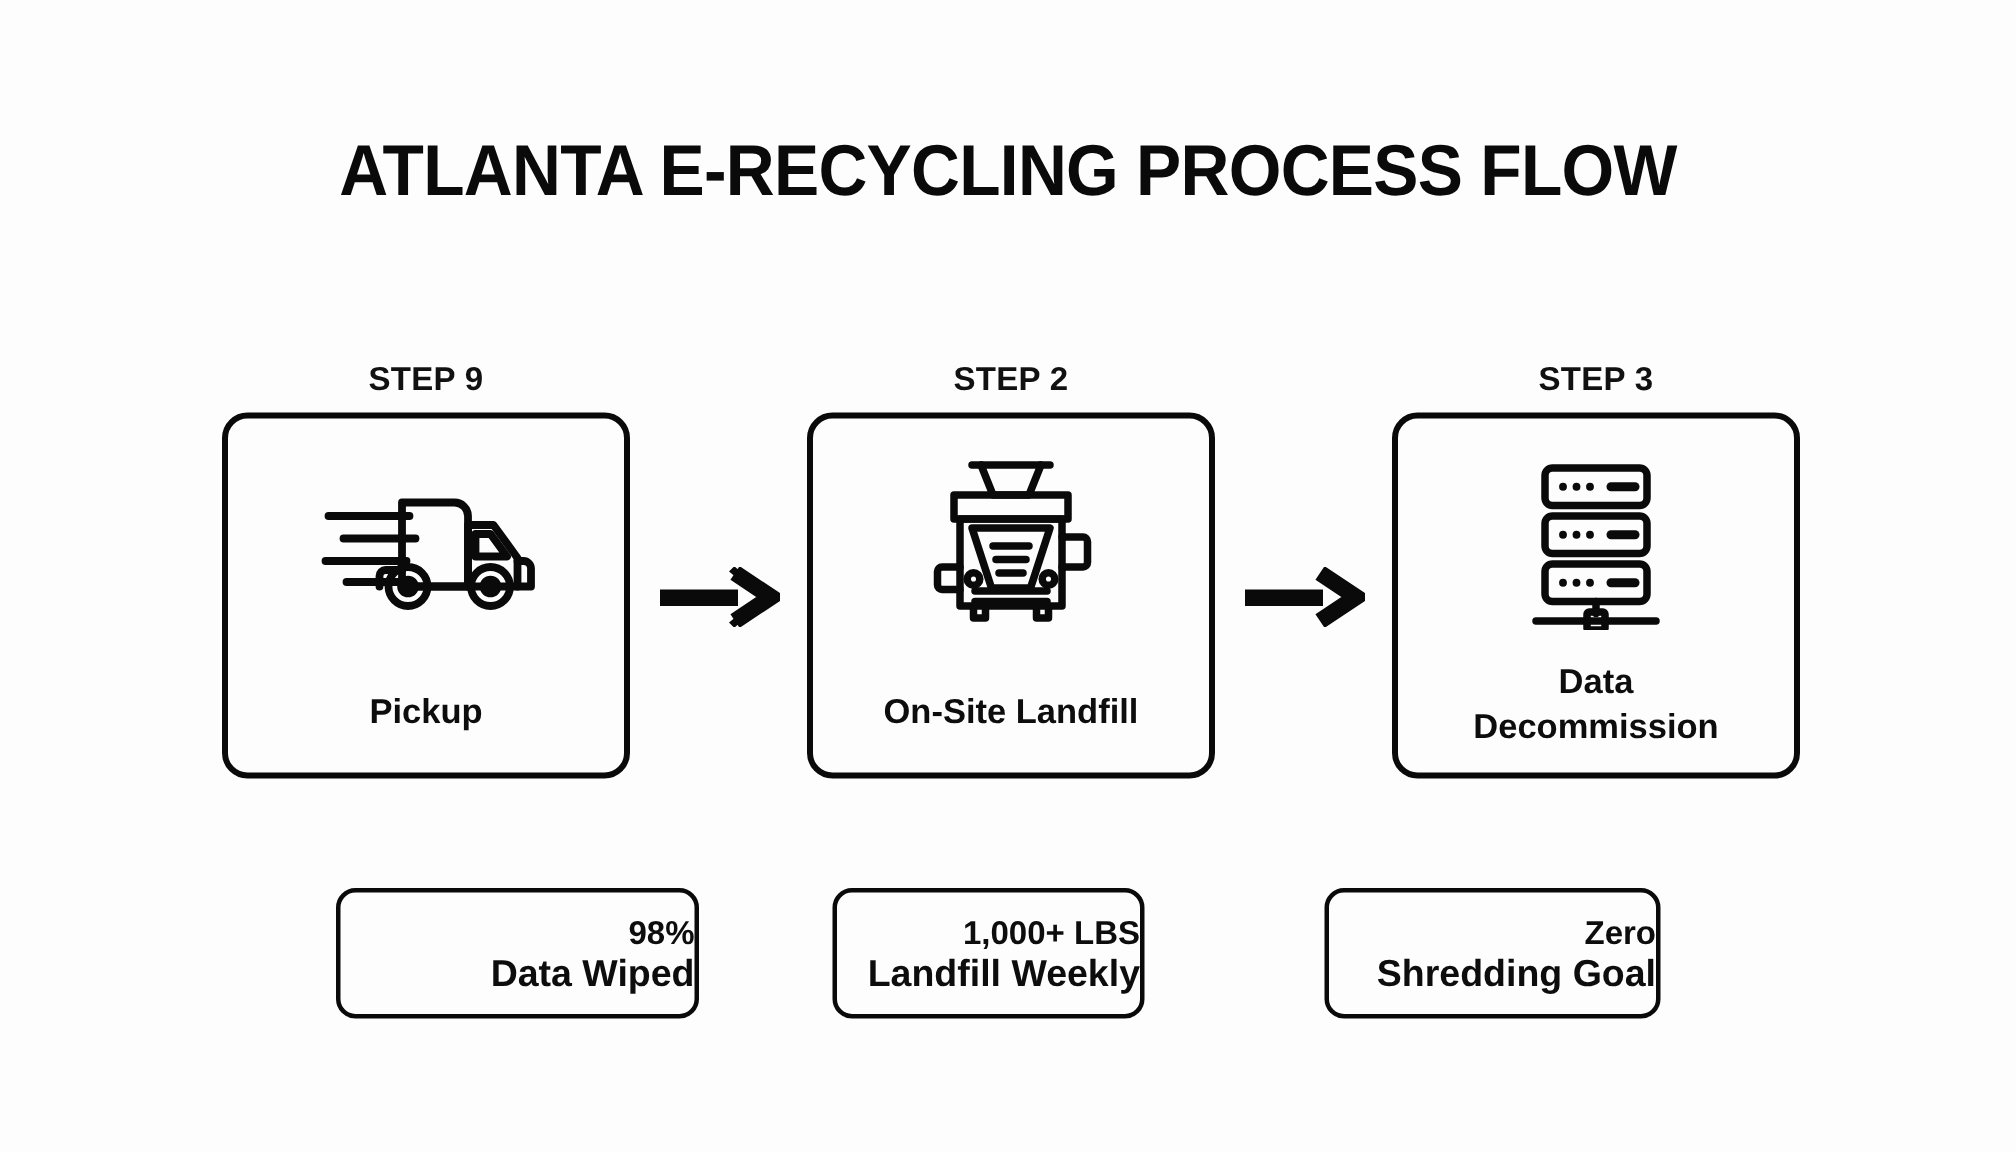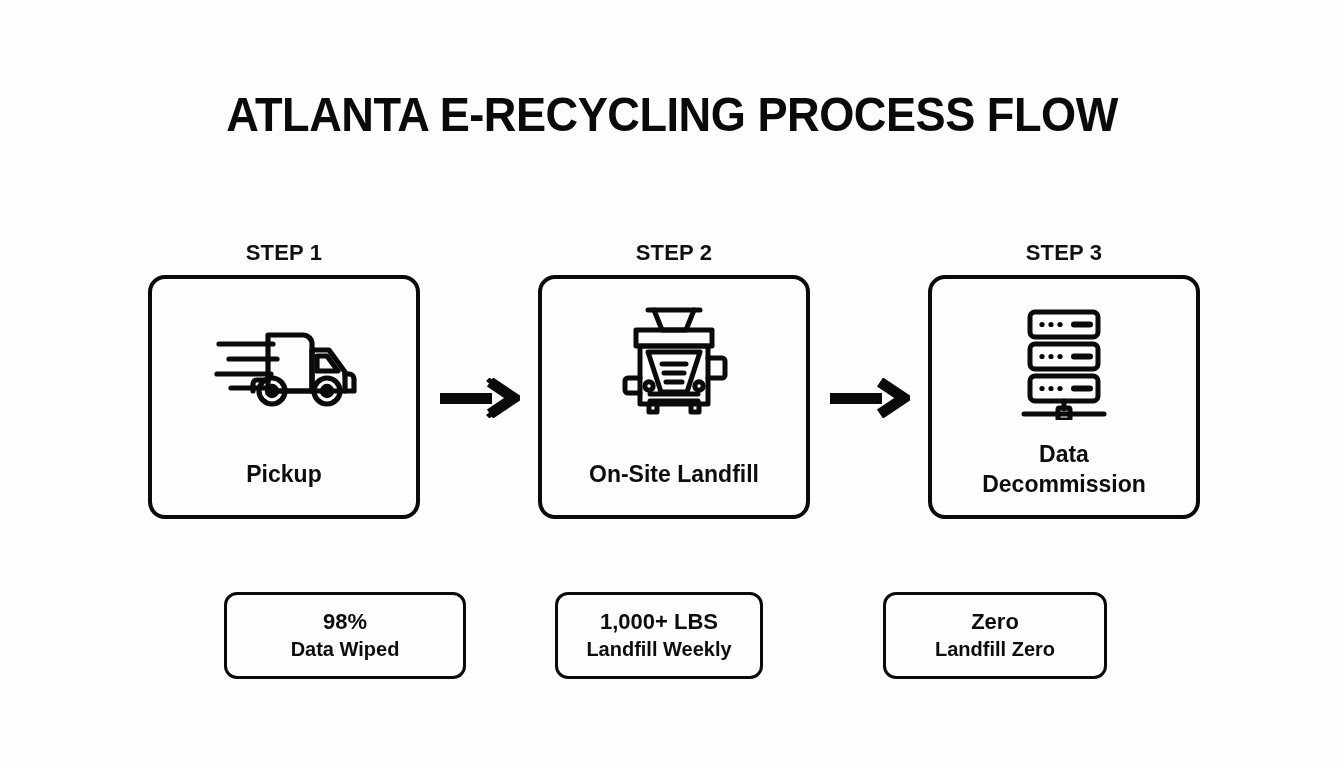--- a/index.html
+++ b/index.html
@@ -80,44 +80,44 @@
   
   .stat-box {
     position:absolute;
     top:592px;
     height:87px;
     border:3.5px solid #0a0a0a;
     border-radius:13px;
     background:#fdfdfd;
     display:flex;
     flex-direction:column;
-    align-items:center;
+    align-items:flex-end;
     justify-content:center;
   }
   .stat-value {
     font-size:22px;
     font-weight:700;
     line-height:27px;
     color:#0d0d0d;
   }
   .stat-desc {
-    font-size:20px;
+    font-size:25px;
     font-weight:700;
     line-height:28px;
     color:#0d0d0d;
   }
 </style>
 </head>
 <body>
 
 <div id="canvas">
 
   <div id="title">ATLANTA E-RECYCLING PROCESS FLOW</div>
 
-  <div class="step-label" style="left:148px;">STEP 1</div>
+  <div class="step-label" style="left:148px;">STEP 9</div>
   <div class="step-label" style="left:538px;">STEP 2</div>
   <div class="step-label" style="left:928px;">STEP 3</div>
 
   <div class="step-box" style="left:148px;">
     <div class="step-icon">
       <svg width="146" height="92" viewBox="0 0 146 92" fill="none" stroke="#0a0a0a" stroke-width="5.2" stroke-linecap="round" stroke-linejoin="round">
 
         <line x1="8" y1="26" x2="62" y2="26"></line>
         <line x1="18" y1="41" x2="66" y2="41"></line>
         <line x1="6" y1="56" x2="60" y2="56"></line>
@@ -230,16 +230,16 @@
     <div class="stat-desc">Data Wiped</div>
   </div>
 
   <div class="stat-box" style="left:555px; width:208px;">
     <div class="stat-value">1,000+ LBS</div>
     <div class="stat-desc">Landfill Weekly</div>
   </div>
 
   <div class="stat-box" style="left:883px; width:224px;">
     <div class="stat-value">Zero</div>
-    <div class="stat-desc">Landfill Zero</div>
+    <div class="stat-desc">Shredding Goal</div>
   </div>
 
 </div>
 
 </body></html>

